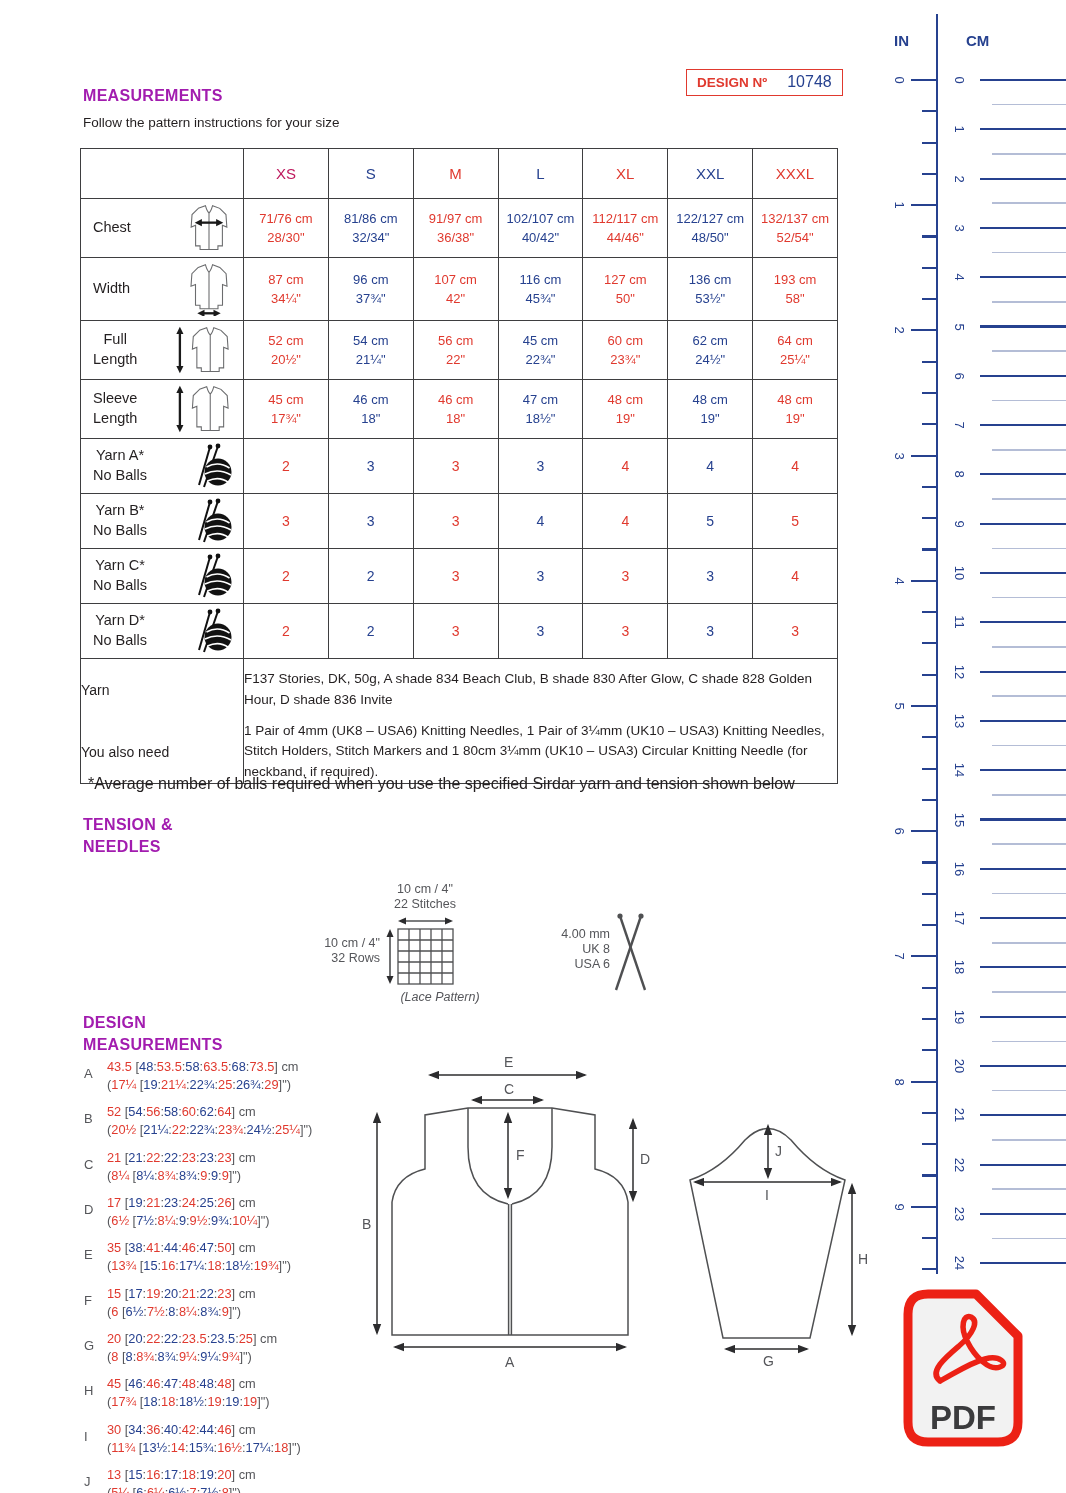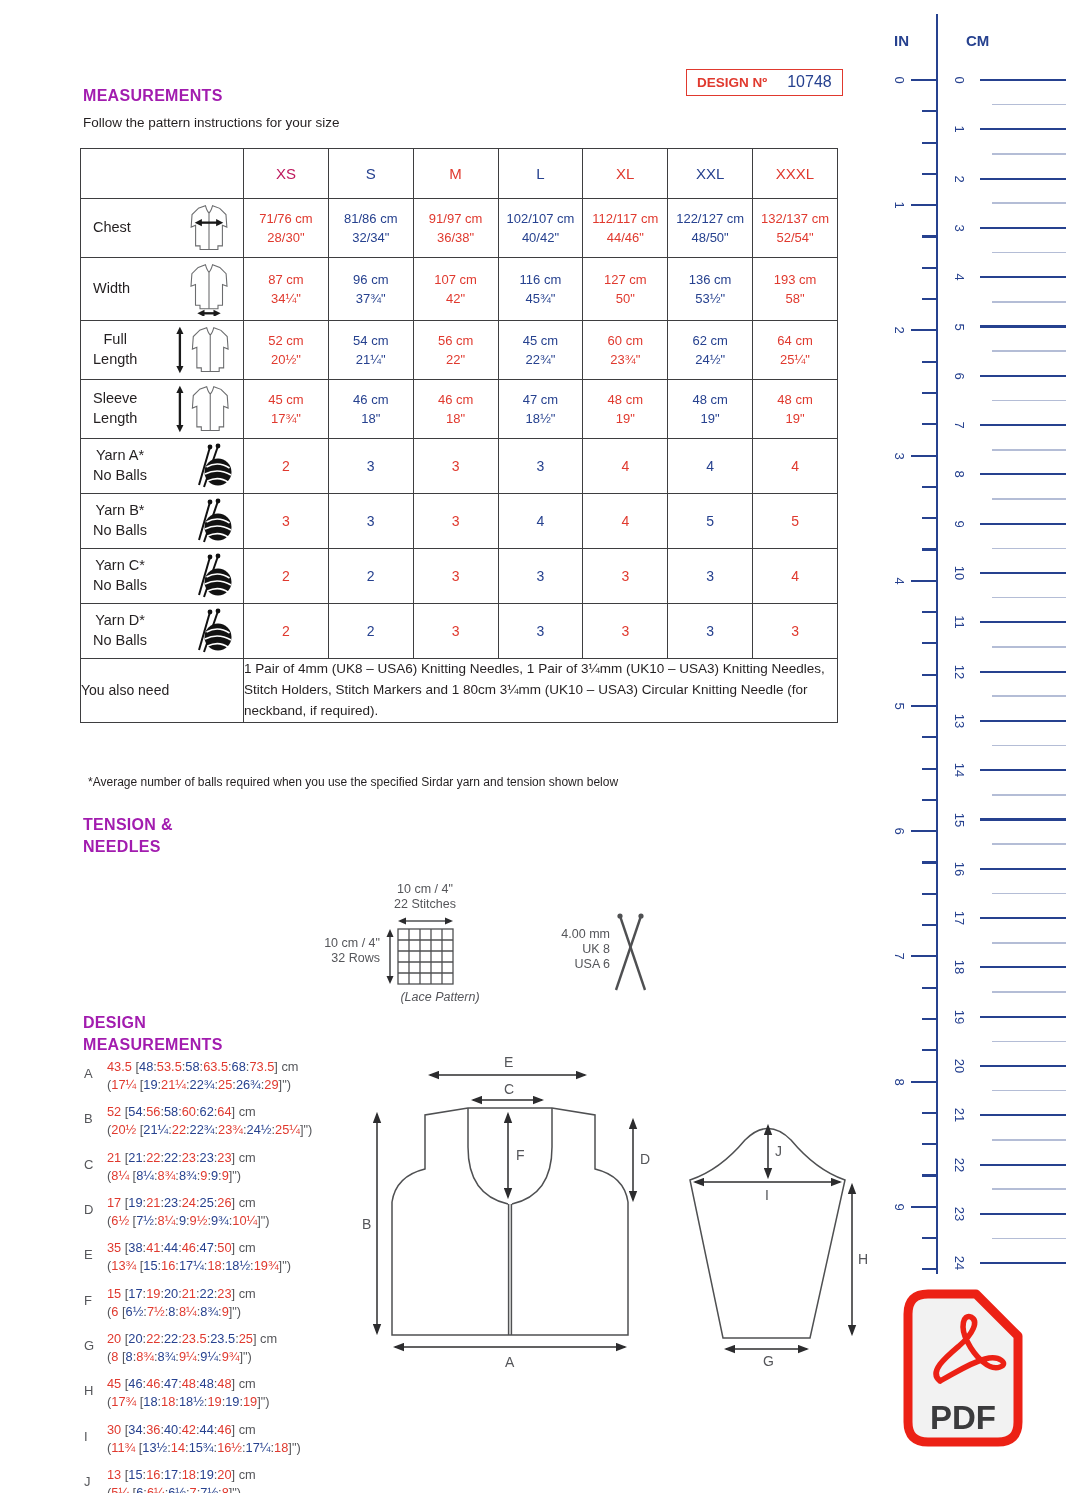--- a/index.html
+++ b/index.html
@@ -18,21 +18,21 @@
   table.sizes col.lbl{width:163px;}
   th.size-h{font-size:15px;}
   td.valcell{text-align:center;font-size:13px;line-height:1.5;}
   td.numcell{text-align:center;font-size:14px;}
   .rowlabel{display:flex;align-items:center;justify-content:space-between;padding:4px 8px 4px 12px;}
   .rowlabel .lines{font-size:14.5px;line-height:1.35;}
   tr.info1 th,tr.info1 td{border-bottom:none;}
   tr.info2 th,tr.info2 td{border-top:none;}
   .info-label{text-align:left;vertical-align:top;padding:10px 0 0 12px;font-size:14px;}
   .info-text{text-align:left;vertical-align:top;padding:8px 12px 6px 12px;font-size:13.5px;line-height:1.55;}
-  .footnote{left:88px;top:775px;font-size:12px;}
+  .footnote{left:88px;top:775px;font-size:16px;}
   
   .tension-lab{font-size:12.5px;color:#55565a;line-height:15px;}
   
   #piece-list{left:84px;top:1058px;width:290px;}
   .piece{display:flex;margin-bottom:9px;font-size:12.8px;line-height:1.42;}
   .piece .key{width:23px;color:#55565a;padding-top:7px;flex:none;font-size:13px;}
   .sep{color:#55565a;}
   
   .ruler-head{font-size:15px;font-weight:bold;color:#26418f;}
   .tick{position:absolute;background:#26418f;}
@@ -386,20 +386,24 @@
               </svg>
             </div>
           </th>
           <td class="numcell" style="color: rgb(224, 57, 46);">2</td>
           <td class="numcell" style="color: rgb(38, 65, 143);">2</td>
           <td class="numcell" style="color: rgb(224, 57, 46);">3</td>
           <td class="numcell" style="color: rgb(38, 65, 143);">3</td>
           <td class="numcell" style="color: rgb(224, 57, 46);">3</td>
           <td class="numcell" style="color: rgb(38, 65, 143);">3</td>
           <td class="numcell" style="color: rgb(224, 57, 46);">3</td>
+        </tr>
+        <tr class="info1" style="height: 62px;">
+          <th class="info-label">Yarn</th>
+          <td class="info-text" colspan="7">F137 Stories, DK, 50g, A shade 834 Beach Club, B shade 830 After Glow, C shade 828 Golden Hour, D shade 836 Invite</td>
         </tr>
         <tr class="info2" style="height: 62px;">
           <th class="info-label">You also need</th>
           <td class="info-text" colspan="7">1 Pair of 4mm (UK8 – USA6) Knitting Needles, 1 Pair of 3¼mm (UK10 – USA3) Knitting Needles, Stitch Holders, Stitch Markers and 1 80cm 3¼mm (UK10 – USA3) Circular Knitting Needle (for neckband, if required).</td>
         </tr>
       </tbody>
   </table>
 
   <div class="abs footnote">*Average number of balls required when you use the specified Sirdar yarn and tension shown below</div>
 

